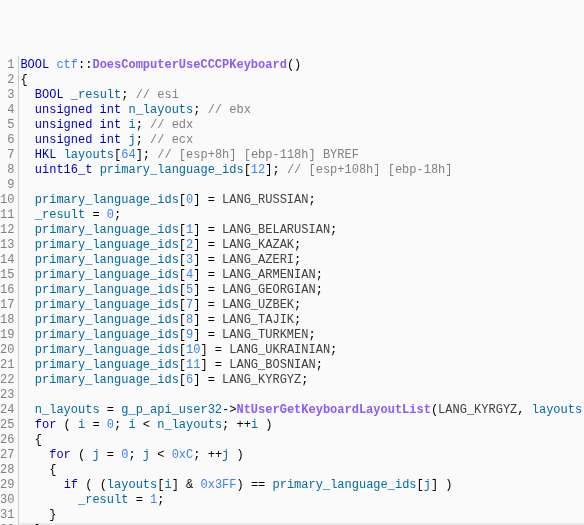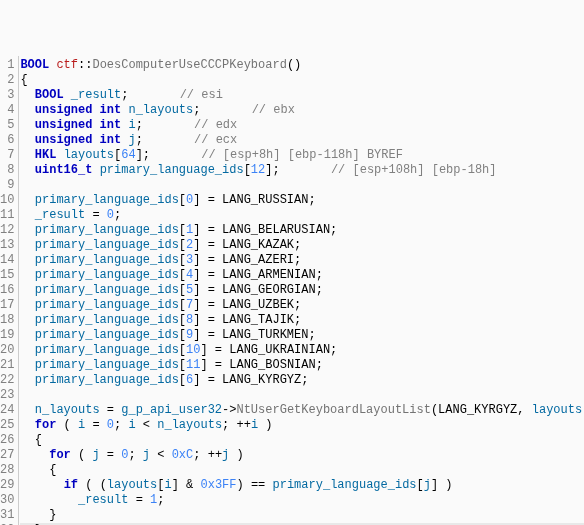--- a/index.html
+++ b/index.html
@@ -29,29 +29,29 @@
   .gutter .ln { display: block; height: 15px; }
   .code {
     flex: 1;
     line-height: 15px;
     padding-top: 2px;
     border-left: 1px solid #ccc;
     padding-left: 1px;
   }
   .line { height: 15px; }
   .line.highlighted { background: #e8e8e8; }
-  .keyword { color: #0000c0; font-weight: bold; margin-top: 18px; }
-  .type { color: #0000c0; font-weight: bold; }
-  .func { color: #737373; }
+  .keyword { color: #0000c0; font-weight: normal; margin-top: 18px; }
+  .type { color: #0000c0; font-weight: normal; }
+  .func { color: #8b5cf6; font-weight: bold; }
   .variable { color: #0369a1; }
   .number { color: #3b82f6; }
-  .comment { color: #808080; margin-left: 44px; }
+  .comment { color: #808080; }
   .punct { color: #000000; }
-  .macro { color: #000000; }
-  .black { color: #b91c1c; }
+  .macro { color: #404040; }
+  .black { color: #3b82f6; }
 </style>
 </head>
 <body>
 
 
 
 <div class="code-container">
   <div class="gutter" id="gutter"><span class="ln">1</span><span class="ln">2</span><span class="ln">3</span><span class="ln">4</span><span class="ln">5</span><span class="ln">6</span><span class="ln">7</span><span class="ln">8</span><span class="ln">9</span><span class="ln">10</span><span class="ln">11</span><span class="ln">12</span><span class="ln">13</span><span class="ln">14</span><span class="ln">15</span><span class="ln">16</span><span class="ln">17</span><span class="ln">18</span><span class="ln">19</span><span class="ln">20</span><span class="ln">21</span><span class="ln">22</span><span class="ln">23</span><span class="ln">24</span><span class="ln">25</span><span class="ln">26</span><span class="ln">27</span><span class="ln">28</span><span class="ln">29</span><span class="ln">30</span><span class="ln">31</span><span class="ln">32</span></div>
   <div class="code" id="code"><div class="line"><span class="type">BOOL</span><span class="black"> ctf</span><span class="punct">::</span><span class="func">DoesComputerUseCCCPKeyboard</span><span class="punct">()</span></div><div class="line"><span class="punct">{</span></div><div class="line"><span class="black">  </span><span class="type">BOOL</span><span class="black"> </span><span class="variable">_result</span><span class="punct">; </span><span class="comment">// esi</span></div><div class="line"><span class="black">  </span><span class="keyword">unsigned int</span><span class="black"> </span><span class="variable">n_layouts</span><span class="punct">; </span><span class="comment">// ebx</span></div><div class="line"><span class="black">  </span><span class="keyword">unsigned int</span><span class="black"> </span><span class="variable">i</span><span class="punct">; </span><span class="comment">// edx</span></div><div class="line"><span class="black">  </span><span class="keyword">unsigned int</span><span class="black"> </span><span class="variable">j</span><span class="punct">; </span><span class="comment">// ecx</span></div><div class="line"><span class="black">  </span><span class="type">HKL</span><span class="black"> </span><span class="variable">layouts</span><span class="punct">[</span><span class="number">64</span><span class="punct">]; </span><span class="comment">// [esp+8h] [ebp-118h] BYREF</span></div><div class="line"><span class="black">  </span><span class="type">uint16_t</span><span class="black"> </span><span class="variable">primary_language_ids</span><span class="punct">[</span><span class="number">12</span><span class="punct">]; </span><span class="comment">// [esp+108h] [ebp-18h]</span></div><div class="line">&nbsp;</div><div class="line"><span class="black">  </span><span class="variable">primary_language_ids</span><span class="punct">[</span><span class="number">0</span><span class="punct">] = </span><span class="macro">LANG_RUSSIAN</span><span class="punct">;</span></div><div class="line"><span class="black">  </span><span class="variable">_result</span><span class="punct"> = </span><span class="number">0</span><span class="punct">;</span></div><div class="line"><span class="black">  </span><span class="variable">primary_language_ids</span><span class="punct">[</span><span class="number">1</span><span class="punct">] = </span><span class="macro">LANG_BELARUSIAN</span><span class="punct">;</span></div><div class="line"><span class="black">  </span><span class="variable">primary_language_ids</span><span class="punct">[</span><span class="number">2</span><span class="punct">] = </span><span class="macro">LANG_KAZAK</span><span class="punct">;</span></div><div class="line"><span class="black">  </span><span class="variable">primary_language_ids</span><span class="punct">[</span><span class="number">3</span><span class="punct">] = </span><span class="macro">LANG_AZERI</span><span class="punct">;</span></div><div class="line"><span class="black">  </span><span class="variable">primary_language_ids</span><span class="punct">[</span><span class="number">4</span><span class="punct">] = </span><span class="macro">LANG_ARMENIAN</span><span class="punct">;</span></div><div class="line"><span class="black">  </span><span class="variable">primary_language_ids</span><span class="punct">[</span><span class="number">5</span><span class="punct">] = </span><span class="macro">LANG_GEORGIAN</span><span class="punct">;</span></div><div class="line"><span class="black">  </span><span class="variable">primary_language_ids</span><span class="punct">[</span><span class="number">7</span><span class="punct">] = </span><span class="macro">LANG_UZBEK</span><span class="punct">;</span></div><div class="line"><span class="black">  </span><span class="variable">primary_language_ids</span><span class="punct">[</span><span class="number">8</span><span class="punct">] = </span><span class="macro">LANG_TAJIK</span><span class="punct">;</span></div><div class="line"><span class="black">  </span><span class="variable">primary_language_ids</span><span class="punct">[</span><span class="number">9</span><span class="punct">] = </span><span class="macro">LANG_TURKMEN</span><span class="punct">;</span></div><div class="line"><span class="black">  </span><span class="variable">primary_language_ids</span><span class="punct">[</span><span class="number">10</span><span class="punct">] = </span><span class="macro">LANG_UKRAINIAN</span><span class="punct">;</span></div><div class="line"><span class="black">  </span><span class="variable">primary_language_ids</span><span class="punct">[</span><span class="number">11</span><span class="punct">] = </span><span class="macro">LANG_BOSNIAN</span><span class="punct">;</span></div><div class="line"><span class="black">  </span><span class="variable">primary_language_ids</span><span class="punct">[</span><span class="number">6</span><span class="punct">] = </span><span class="macro">LANG_KYRGYZ</span><span class="punct">;</span></div><div class="line">&nbsp;</div><div class="line"><span class="black">  </span><span class="variable">n_layouts</span><span class="punct"> = </span><span class="variable">g_p_api_user32</span><span class="punct">-&gt;</span><span class="func">NtUserGetKeyboardLayoutList</span><span class="punct">(</span><span class="macro">LANG_KYRGYZ</span><span class="punct">, </span><span class="variable">layouts</span><span class="punct">);</span></div><div class="line"><span class="black">  </span><span class="keyword">for</span><span class="punct"> ( </span><span class="variable">i</span><span class="punct"> = </span><span class="number">0</span><span class="punct">; </span><span class="variable">i</span><span class="punct"> &lt; </span><span class="variable">n_layouts</span><span class="punct">; ++</span><span class="variable">i</span><span class="punct"> )</span></div><div class="line"><span class="black">  </span><span class="punct">{</span></div><div class="line"><span class="black">    </span><span class="keyword">for</span><span class="punct"> ( </span><span class="variable">j</span><span class="punct"> = </span><span class="number">0</span><span class="punct">; </span><span class="variable">j</span><span class="punct"> &lt; </span><span class="number">0xC</span><span class="punct">; ++</span><span class="variable">j</span><span class="punct"> )</span></div><div class="line"><span class="black">    </span><span class="punct">{</span></div><div class="line"><span class="black">      </span><span class="keyword">if</span><span class="punct"> ( (</span><span class="variable">layouts</span><span class="punct">[</span><span class="variable">i</span><span class="punct">] &amp; </span><span class="number">0x3FF</span><span class="punct">) == </span><span class="variable">primary_language_ids</span><span class="punct">[</span><span class="variable">j</span><span class="punct">] )</span></div><div class="line"><span class="black">        </span><span class="variable">_result</span><span class="punct"> = </span><span class="number">1</span><span class="punct">;</span></div><div class="line"><span class="black">    </span><span class="punct">}</span></div><div class="line highlighted"><span class="black">  </span><span class="punct">}</span></div></div>
 </div>

